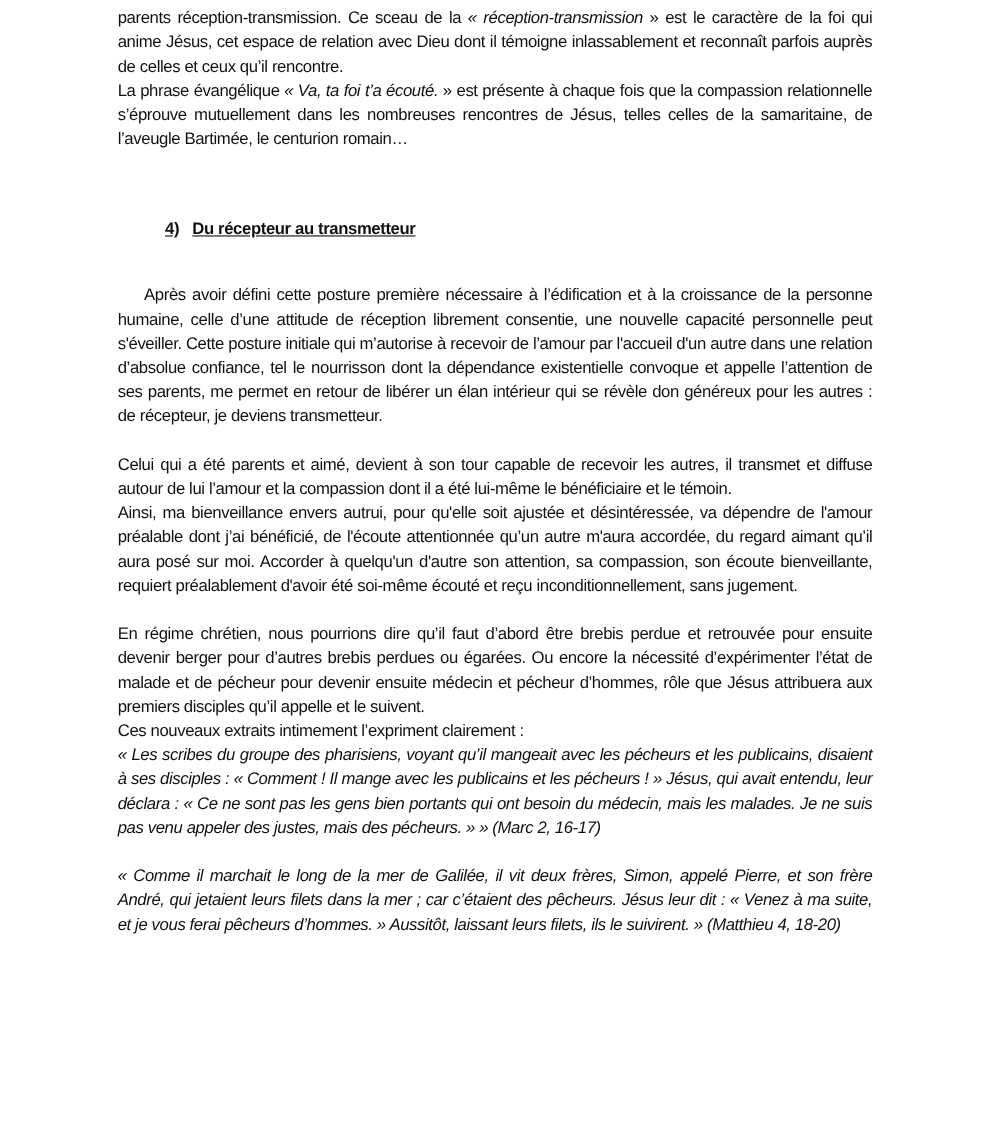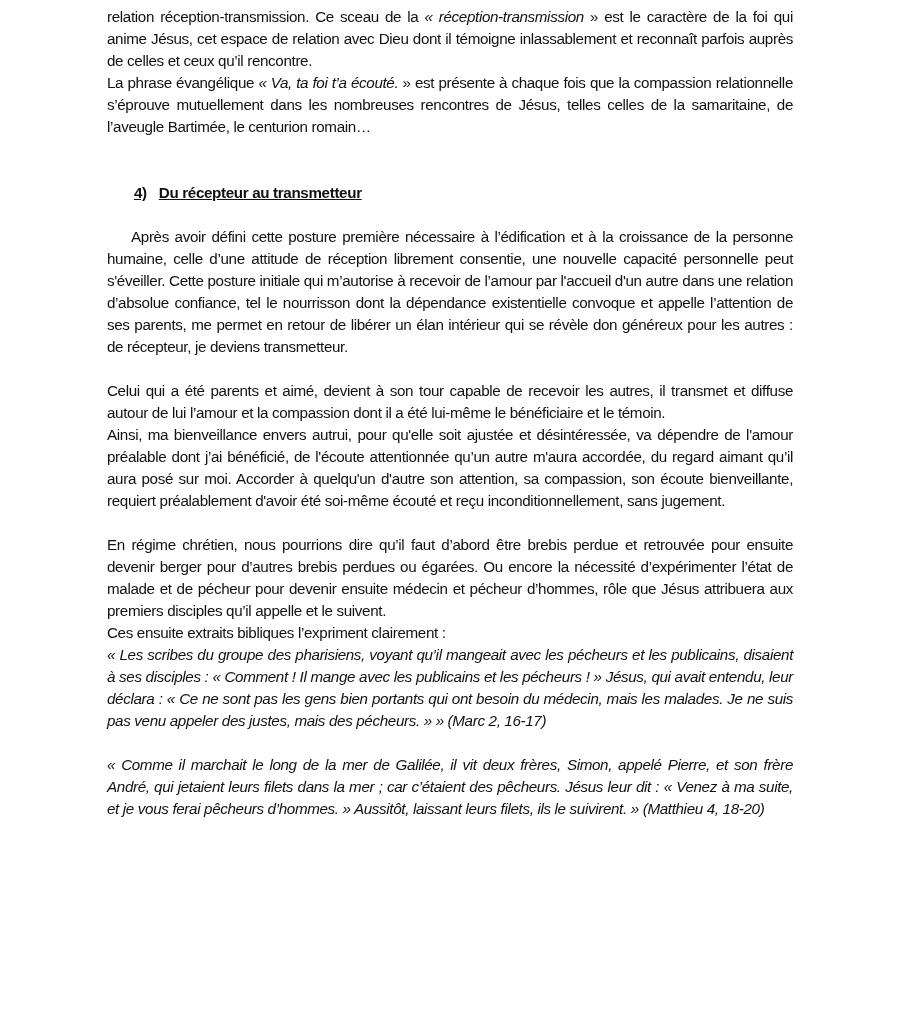--- a/index.html
+++ b/index.html
@@ -7,40 +7,40 @@
   .page {
     position: absolute; left: 107px; top: 6px; width: 686px;
     font-family: "Liberation Sans", sans-serif;
     font-size: 15.2px; line-height: 22px; color: #111111;
     letter-spacing: -0.35px;
   }
   p { margin: 0; text-align: justify; }
   .gap { height: 22px; }
   .indent { text-indent: 24px; }
   .heading {
-    margin: 0; padding-left: 27px; font-weight: bold; font-size: 15.2px;
+    margin: 16px; padding-left: 27px; font-weight: bold; font-size: 15.2px;
     line-height: 22px; text-decoration: underline;
   }
   .heading .num { margin-right: 12px; }
   .quote { font-style: italic; }
   em { }
 </style>
 </head>
 <body>
 
 <div class="page">
-  <p><span>relation réception-transmission. Ce sceau de la </span><em>« réception-transmission</em><span> » est le caractère de la foi qui anime Jésus, cet espace de relation avec Dieu dont il témoigne inlassablement et reconnaît parfois auprès de celles et ceux qu’il rencontre.</span></p>
+  <p><span>parents réception-transmission. Ce sceau de la </span><em>« réception-transmission</em><span> » est le caractère de la foi qui anime Jésus, cet espace de relation avec Dieu dont il témoigne inlassablement et reconnaît parfois auprès de celles et ceux qu’il rencontre.</span></p>
   <p><span>La phrase évangélique </span><em>« Va, ta foi t’a écouté.</em><span> » est présente à chaque fois que la compassion relationnelle s’éprouve mutuellement dans les nombreuses rencontres de Jésus, telles celles de la samaritaine, de l’aveugle Bartimée, le centurion romain…</span></p>
   <div class="gap"></div>
   <div class="gap"></div>
   <h2 class="heading"><span class="num">4)</span><span>Du récepteur au transmetteur</span></h2>
   <div class="gap"></div>
   <p class="indent">Après avoir défini cette posture première nécessaire à l’édification et à la croissance de la personne humaine, celle d’une attitude de réception librement consentie, une nouvelle capacité personnelle peut s'éveiller. Cette posture initiale qui m’autorise à recevoir de l’amour par l'accueil d'un autre dans une relation d’absolue confiance, tel le nourrisson dont la dépendance existentielle convoque et appelle l’attention de ses parents, me permet en retour de libérer un élan intérieur qui se révèle don généreux pour les autres : de récepteur, je deviens transmetteur.</p>
   <div class="gap"></div>
   <p>Celui qui a été parents et aimé, devient à son tour capable de recevoir les autres, il transmet et diffuse autour de lui l’amour et la compassion dont il a été lui-même le bénéficiaire et le témoin.</p>
   <p>Ainsi, ma bienveillance envers autrui, pour qu'elle soit ajustée et désintéressée, va dépendre de l'amour préalable dont j’ai bénéficié, de l'écoute attentionnée qu’un autre m'aura accordée, du regard aimant qu’il aura posé sur moi. Accorder à quelqu'un d'autre son attention, sa compassion, son écoute bienveillante, requiert préalablement d'avoir été soi-même écouté et reçu inconditionnellement, sans jugement.</p>
   <div class="gap"></div>
   <p>En régime chrétien, nous pourrions dire qu’il faut d’abord être brebis perdue et retrouvée pour ensuite devenir berger pour d’autres brebis perdues ou égarées. Ou encore la nécessité d’expérimenter l’état de malade et de pécheur pour devenir ensuite médecin et pécheur d’hommes, rôle que Jésus attribuera aux premiers disciples qu’il appelle et le suivent.</p>
-  <p>Ces ensuite extraits bibliques l’expriment clairement :</p>
+  <p>Ces nouveaux extraits intimement l’expriment clairement :</p>
   <p class="quote">« Les scribes du groupe des pharisiens, voyant qu’il mangeait avec les pécheurs et les publicains, disaient à ses disciples : « Comment ! Il mange avec les publicains et les pécheurs ! » Jésus, qui avait entendu, leur déclara : « Ce ne sont pas les gens bien portants qui ont besoin du médecin, mais les malades. Je ne suis pas venu appeler des justes, mais des pécheurs. » » (Marc 2, 16-17)</p>
   <div class="gap"></div>
   <p class="quote">« Comme il marchait le long de la mer de Galilée, il vit deux frères, Simon, appelé Pierre, et son frère André, qui jetaient leurs filets dans la mer ; car c’étaient des pêcheurs. Jésus leur dit : « Venez à ma suite, et je vous ferai pêcheurs d’hommes. » Aussitôt, laissant leurs filets, ils le suivirent. » (Matthieu 4, 18-20)</p>
 </div>
 
 </body></html>

